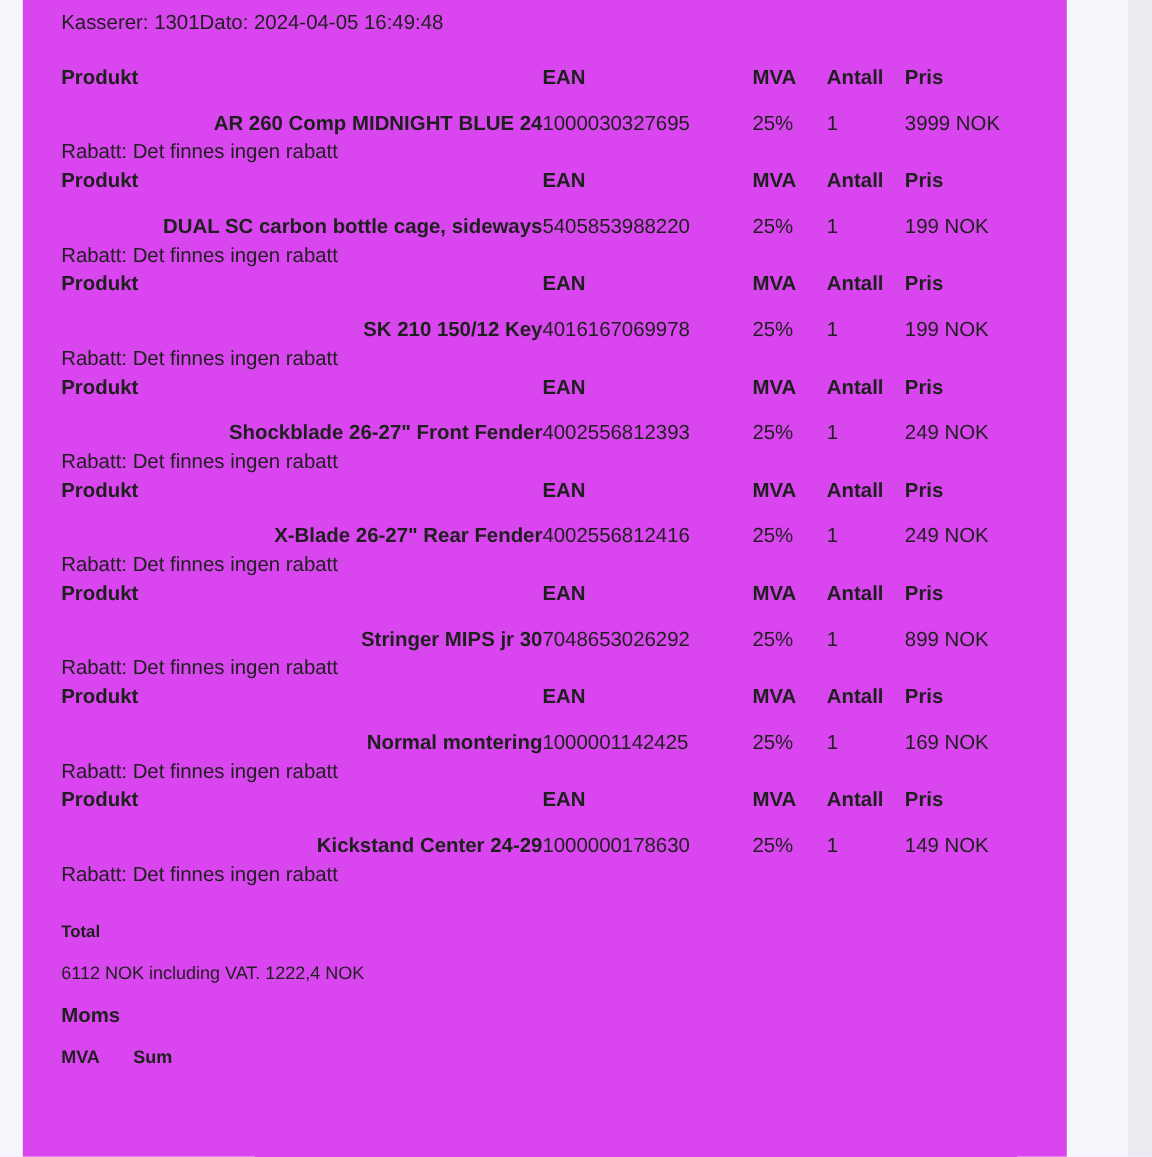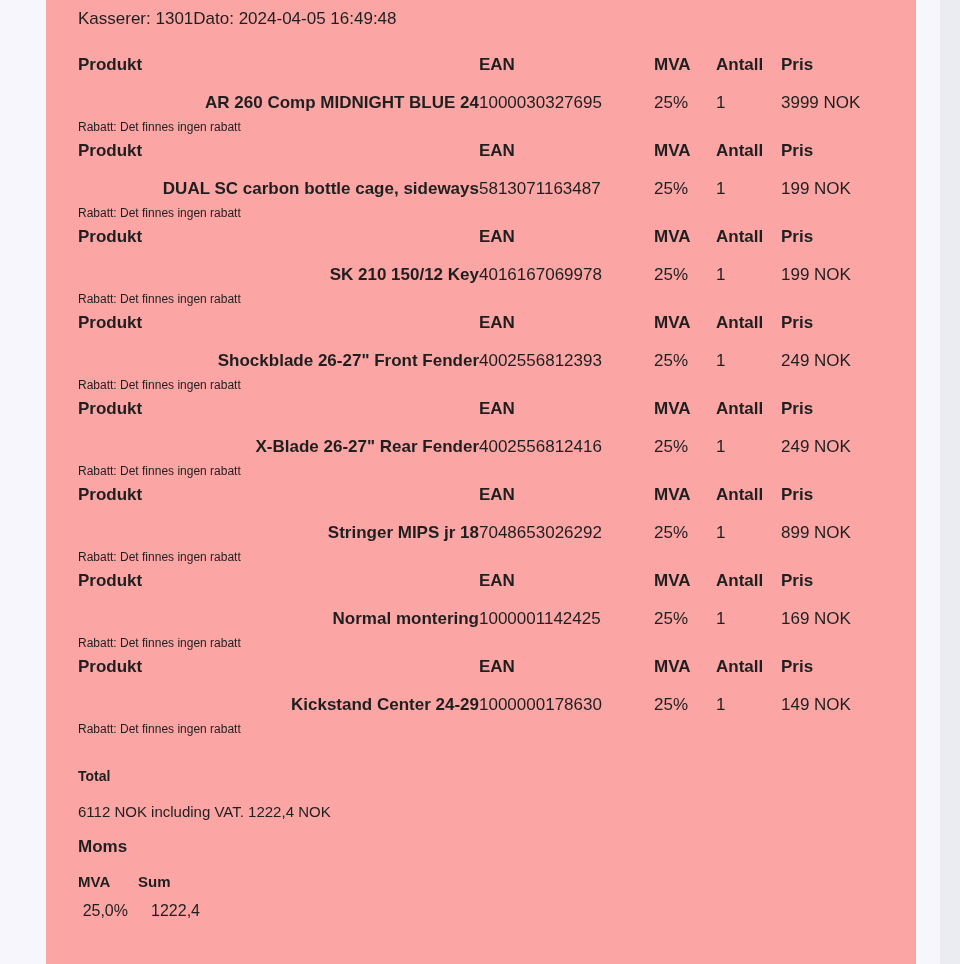--- a/index.html
+++ b/index.html
@@ -10,23 +10,23 @@
     background: #f8f6fd;
     color: #1f1f1f;
   }
   .page {
     position: relative;
     width: 960px; height: 964px;
   }
   
   .content {
     position: absolute;
-    left: 46px; top: 0;
+    left: 19px; top: 0;
     width: 870px; height: 964px;
-    background: #fca5a5;
+    background: #d946ef;
   }
   
   .outer-strip {
     position: absolute;
     right: 0; top: 0;
     width: 20px; height: 964px;
     background: #ebebf2;
   }
 
   .kasserer-line {
@@ -42,21 +42,21 @@
     grid-template-columns: 401px 175px 62px 65px auto;
     padding-left: 32px;
     font-size: 17px;
     line-height: 24px;
     white-space: nowrap;
   }
   .row.head { font-weight: 700; margin-bottom: 14px; }
   .row.item .name { font-weight: 700; text-align: right; }
   .rabatt {
     padding-left: 32px;
-    font-size: 12px;
+    font-size: 17px;
     line-height: 24px;
   }
 
   .total-title {
     margin-top: 23px;
     padding-left: 32px;
     font-size: 14px; font-weight: 700; line-height: 24px;
   }
   .total-line {
     margin-top: 14px;
@@ -109,21 +109,21 @@
     <div>
       <div class="row head">
         <span>Produkt</span>
         <span>EAN</span>
         <span>MVA</span>
         <span>Antall</span>
         <span>Pris</span>
       </div>
       <div class="row item">
         <span class="name">DUAL SC carbon bottle cage, sideways</span>
-        <span>5813071163487</span>
+        <span>5405853988220</span>
         <span>25%</span>
         <span>1</span>
         <span>199 NOK</span>
       </div>
       <div class="rabatt">Rabatt: Det finnes ingen rabatt</div>
     </div>
 
     <div>
       <div class="row head">
         <span>Produkt</span>
@@ -180,21 +180,21 @@
 
     <div>
       <div class="row head">
         <span>Produkt</span>
         <span>EAN</span>
         <span>MVA</span>
         <span>Antall</span>
         <span>Pris</span>
       </div>
       <div class="row item">
-        <span class="name">Stringer MIPS jr 18</span>
+        <span class="name">Stringer MIPS jr 30</span>
         <span>7048653026292</span>
         <span>25%</span>
         <span>1</span>
         <span>899 NOK</span>
       </div>
       <div class="rabatt">Rabatt: Det finnes ingen rabatt</div>
     </div>
 
     <div>
       <div class="row head">
@@ -234,21 +234,17 @@
 
     <div class="total-title">Total</div>
     <div class="total-line">6112 NOK including VAT. 1222,4 NOK</div>
 
     <div class="moms-title">Moms</div>
     <div class="moms-table">
       <div class="moms-row head">
         <span>MVA</span>
         <span>Sum</span>
       </div>
-      <div class="moms-row vals">
-        <span>25,0%</span>
-        <span>1222,4</span>
-      </div>
     </div>
 
   </div>
   <div class="outer-strip"></div>
 </div>
 
 </body></html>

